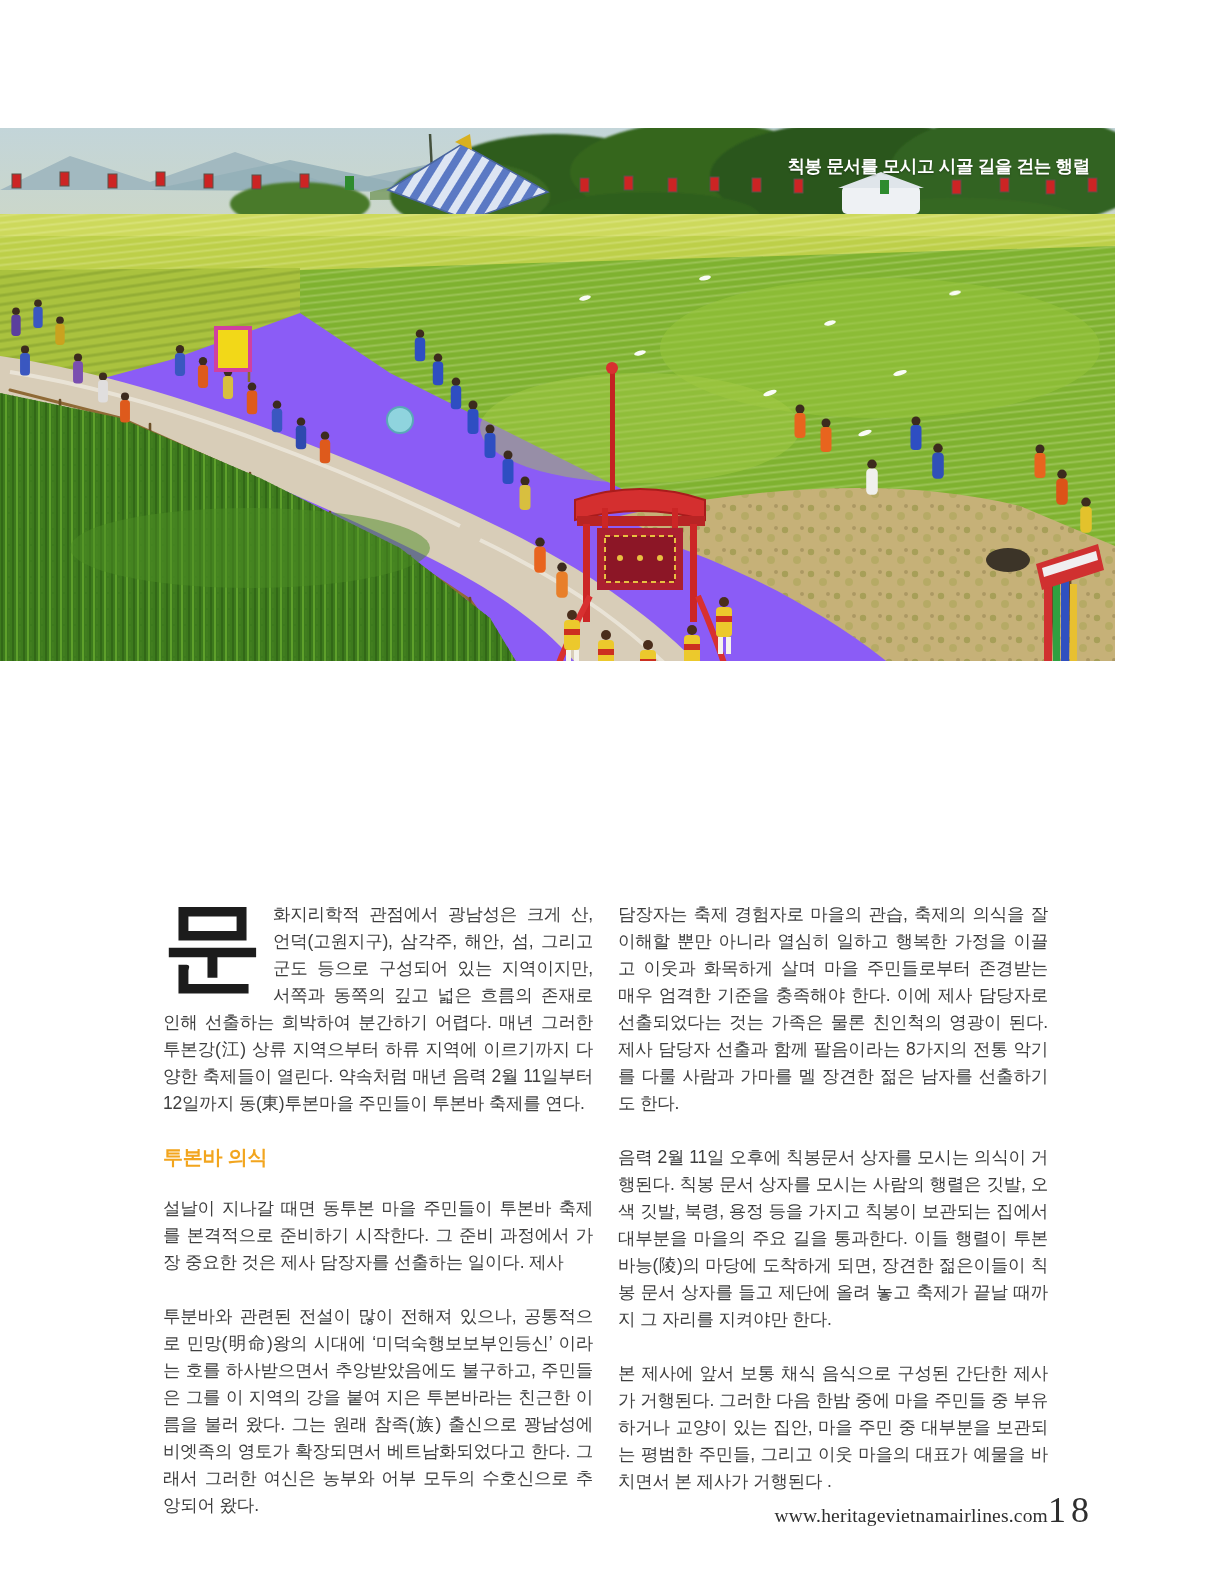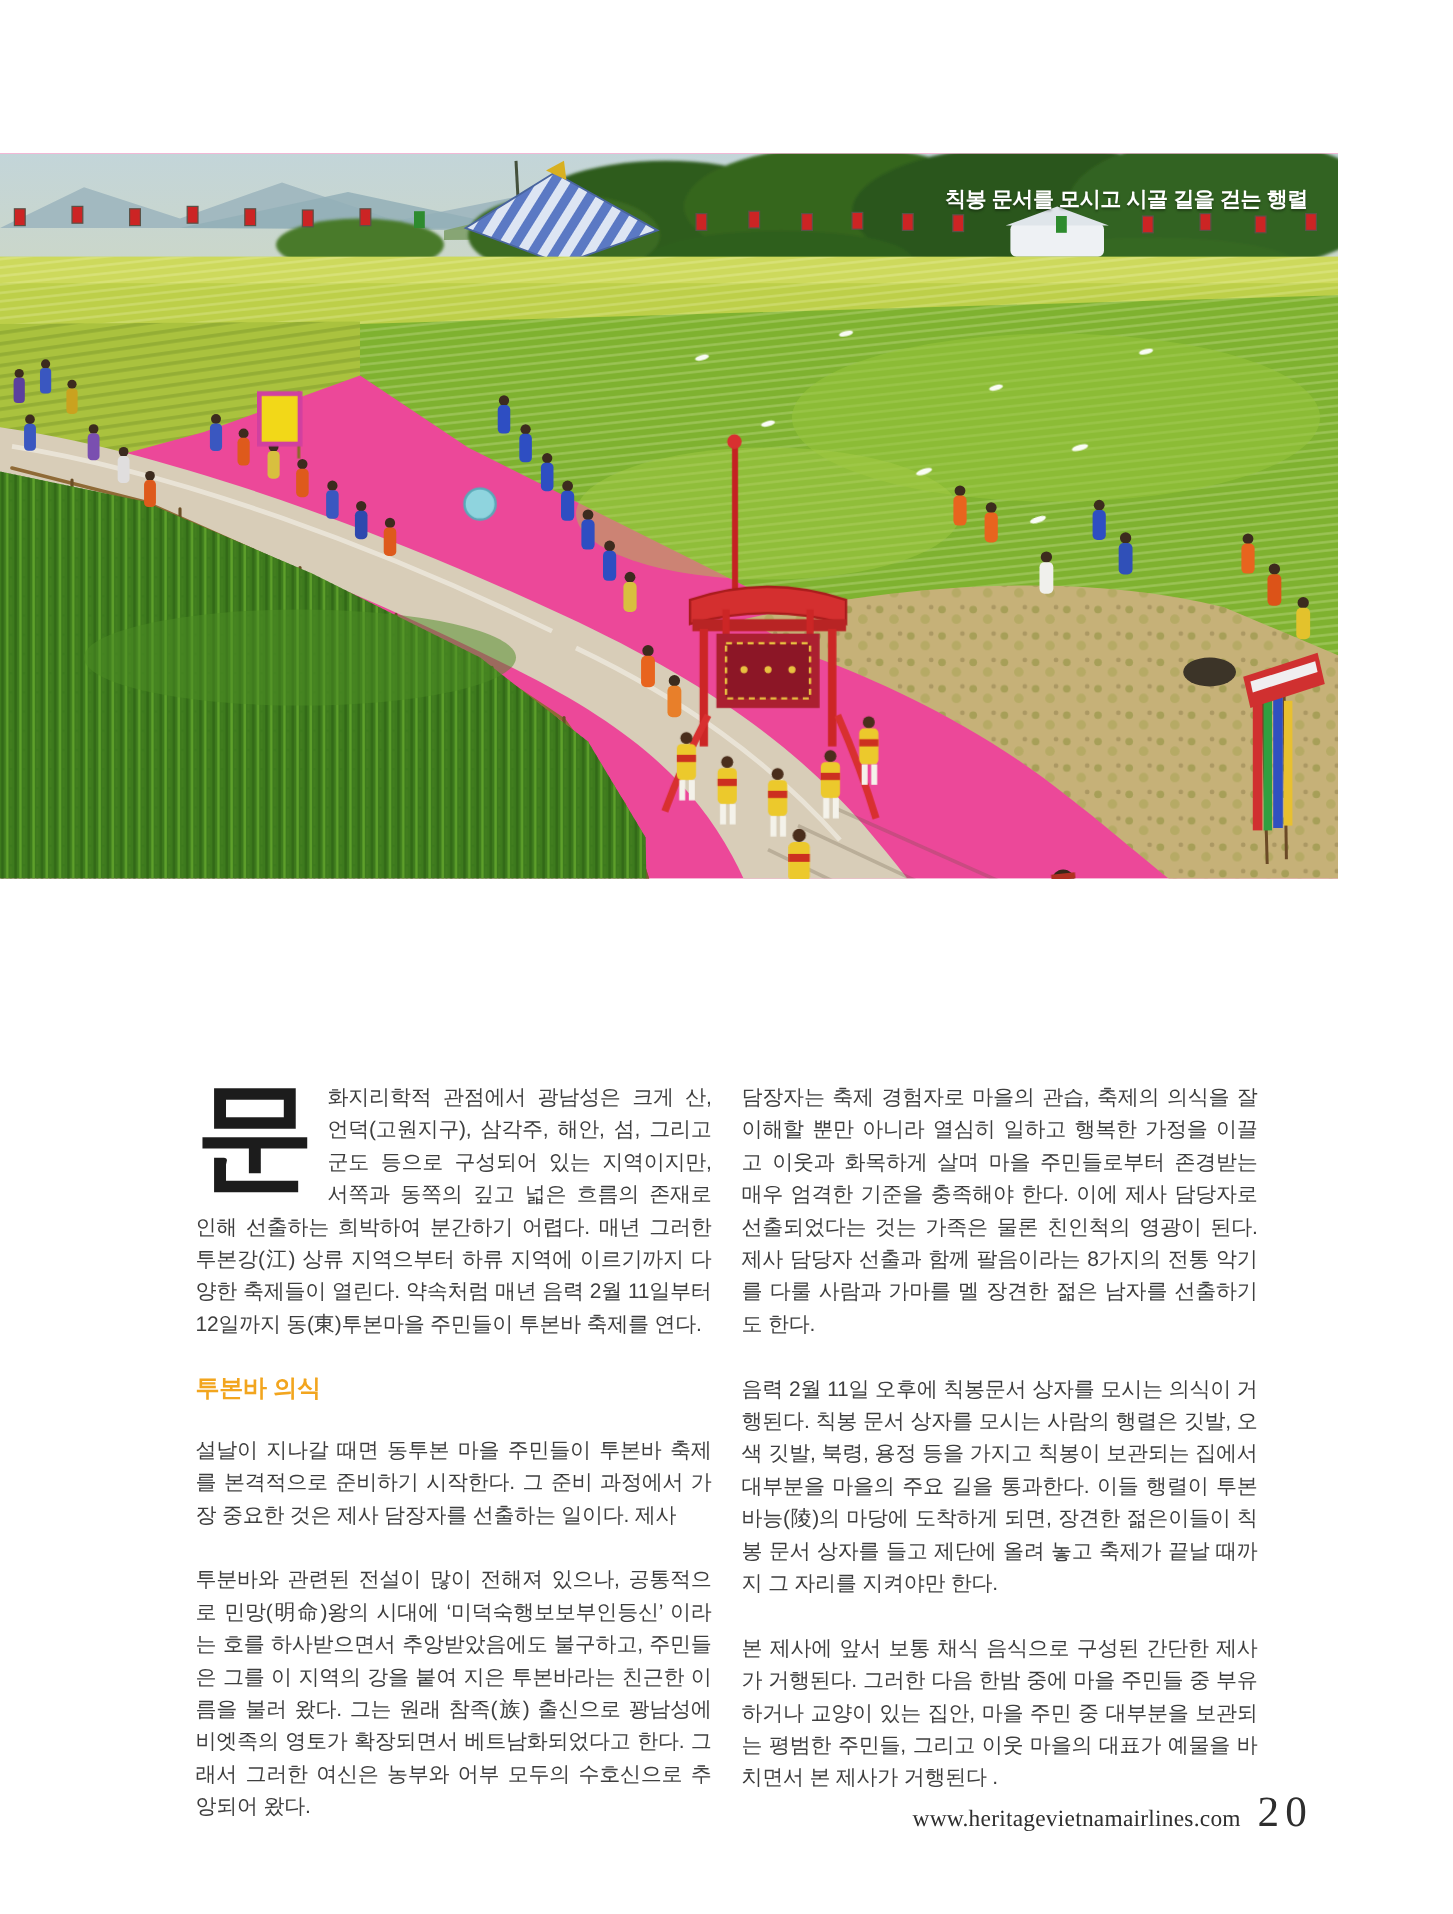--- a/index.html
+++ b/index.html
@@ -1,21 +1,21 @@
 <!DOCTYPE html>
 <html><head>
 <meta charset="utf-8">
 <style>
   html,body{margin:0;padding:0;background:#ffffff;}
   .page{
     position:relative;width:1211px;height:1595px;background:#ffffff;
     font-family:"Liberation Sans","DejaVu Sans",sans-serif;overflow:hidden;
   }
   .hero{
-    position:absolute;left:0;top:128px;width:1115px;height:604px;overflow:hidden;background:#ec4899;
+    position:absolute;left:0;top:128px;width:1115px;height:533px;overflow:hidden;background:#8b5cf6;
   }
   .hero svg{display:block;width:1115px;height:755px;}
   .photo-caption{
     position:absolute;top:26px;right:25px;color:#ffffff;font-weight:bold;
     font-size:17.5px;letter-spacing:-0.3px;text-shadow:0 1px 2px rgba(0,0,0,.35);
   }
   .article{
     position:absolute;left:163px;top:901px;width:885px;display:flex;gap:25px;
     color:#3e3e3e;font-size:17.5px;line-height:27px;text-align:justify;letter-spacing:-0.2px;
   }
@@ -23,21 +23,21 @@
   .col p{margin:0 0 27px 0;}
   .col p:last-child{margin-bottom:0;}
   .dropcap{
     float:left;font-size:99px;line-height:82px;font-weight:800;color:#1c1c1c;
     margin:4px 15px 2px 0;letter-spacing:-4px;
   }
   .section-heading{
     font-weight:bold;font-size:20px;margin:0 0 24px 0;line-height:27px;
   }
   .footer{
-    position:absolute;right:117px;top:1489px;display:flex;align-items:baseline;gap:14px;
+    position:absolute;right:117px;top:1489px;display:flex;align-items:baseline;gap:0;
     font-family:"Liberation Serif","DejaVu Serif",serif;color:#2e2e2e;
   }
   .footer .url{font-size:19.5px;letter-spacing:0.2px;}
   .footer .pageno{font-size:36px;letter-spacing:5px;font-weight:400;}
 </style>
 </head>
 <body>
 
 <div class="page">
 
@@ -327,16 +327,16 @@
     </div>
     <div class="col">
       <p>담장자는 축제 경험자로 마을의 관습, 축제의 의식을 잘 이해할 뿐만 아니라 열심히 일하고 행복한 가정을 이끌고 이웃과 화목하게 살며 마을 주민들로부터 존경받는 매우 엄격한 기준을 충족해야 한다. 이에 제사 담당자로 선출되었다는 것는 가족은 물론 친인척의 영광이 된다. 제사 담당자 선출과 함께 팔음이라는 8가지의 전통 악기를 다룰 사람과 가마를 멜 장견한 젊은 남자를 선출하기도 한다.</p>
       <p>음력 2월 11일 오후에 칙봉문서 상자를 모시는 의식이 거행된다. 칙봉 문서 상자를 모시는 사람의 행렬은 깃발, 오색 깃발, 북령, 용정 등을 가지고 칙봉이 보관되는 집에서 대부분을 마을의 주요 길을 통과한다. 이들 행렬이 투본바능(陵)의 마당에 도착하게 되면, 장견한 젊은이들이 칙봉 문서 상자를 들고 제단에 올려 놓고 축제가 끝날 때까지 그 자리를 지켜야만 한다.</p>
       <p>본 제사에 앞서 보통 채식 음식으로 구성된 간단한 제사가 거행된다. 그러한 다음 한밤 중에 마을 주민들 중 부유하거나 교양이 있는 집안, 마을 주민 중 대부분을 보관되는 평범한 주민들, 그리고 이웃 마을의 대표가 예물을 바치면서 본 제사가 거행된다 .</p>
     </div>
   </div>
 
   <div class="footer">
     <span class="url">www.heritagevietnamairlines.com</span>
-    <span class="pageno">20</span>
+    <span class="pageno">18</span>
   </div>
 
 </div>
 
 </body></html>

